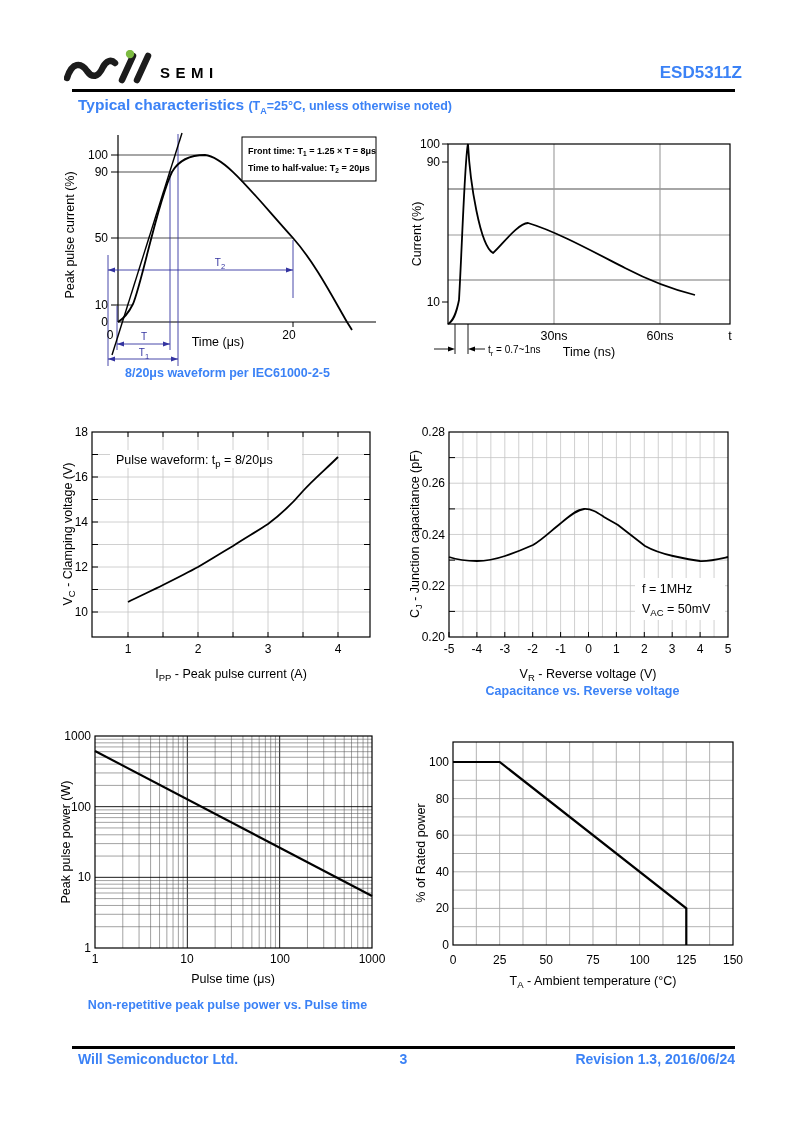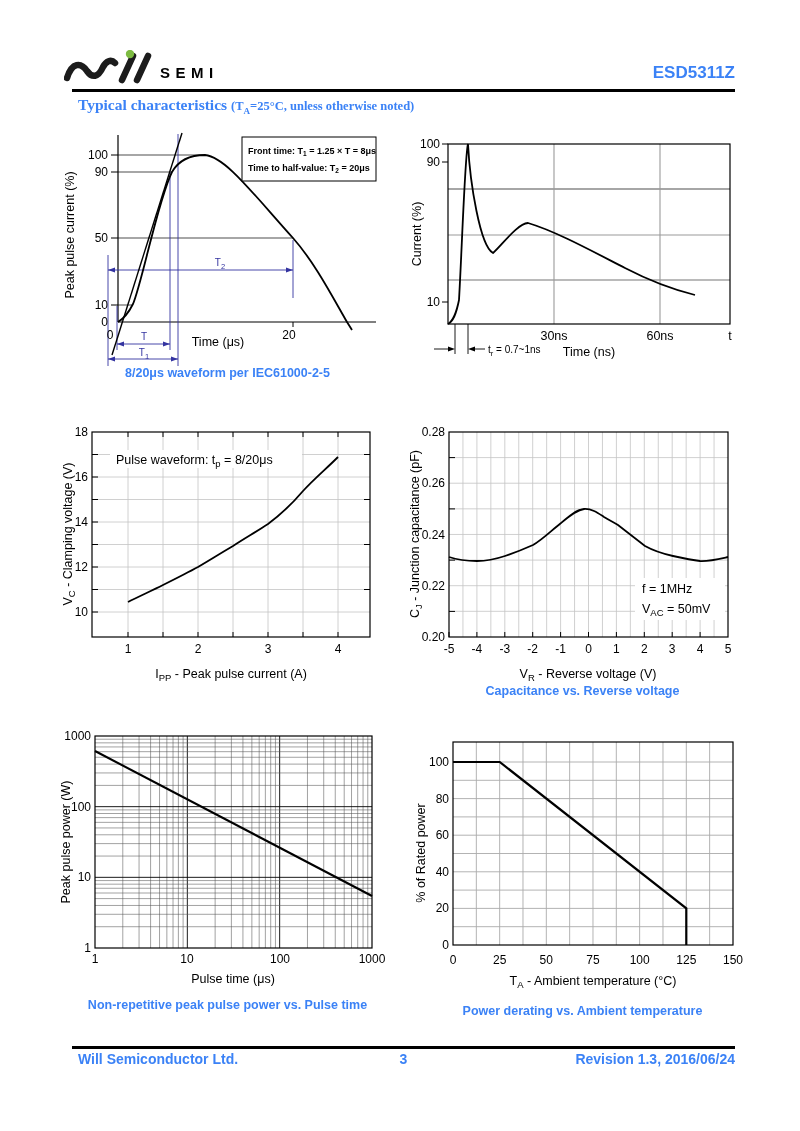--- a/index.html
+++ b/index.html
@@ -34,25 +34,25 @@
 <div class="page">
 
   <svg class="abs" style="left:64px;top:50px;" width="190" height="40" viewBox="0 0 190 40">
     <path d="M3,28 C8,12 17,12 23,21 C28,28 34,28 39,17 C42,11 47,9 51,13" fill="none" stroke="#1c1c1c" stroke-width="6.5" stroke-linecap="round"></path>
     <path d="M58,30 L69,6" stroke="#1c1c1c" stroke-width="6.5" stroke-linecap="round"></path>
     <path d="M73,30 L84,6" stroke="#1c1c1c" stroke-width="6.5" stroke-linecap="round"></path>
     <circle cx="66" cy="4" r="4.2" fill="#7DBB42"></circle>
     <text x="96" y="28" font-size="15" font-weight="bold" letter-spacing="5.5">SEMI</text>
   </svg>
 
-  <div class="part-number" style="right:65px;top:63px;padding-left:16px;">ESD5311Z</div>
+  <div class="part-number" style="right:58px;top:63px;padding-left:16px;">ESD5311Z</div>
 
   <div class="rule" style="left:72px;top:89px;width:663px;"></div>
 
-  <div class="title" style="left:78px;top:96px;font-family:Liberation Serif, serif;">
+  <div class="title" style="left:78px;top:96px;">
     <span class="main">Typical characteristics</span>
     <span class="note"><span>(T</span><sub>A</sub><span>=25°C, unless otherwise noted)</span></span>
   </div>
 
   <svg class="abs" style="left:60px;top:128px;" width="335" height="267" viewBox="0 0 335 267">
 
     <g>
       <line class="ref" x1="58" y1="27" x2="145" y2="27"></line>
       <line class="ref" x1="58" y1="44" x2="112" y2="44"></line>
       <line class="ref" x1="58" y1="110" x2="233" y2="110"></line>
@@ -405,20 +405,19 @@
       <text class="tk" x="94.7" y="239" text-anchor="middle">25</text>
       <text class="tk" x="141.3" y="239" text-anchor="middle">50</text>
       <text class="tk" x="188" y="239" text-anchor="middle">75</text>
       <text class="tk" x="234.7" y="239" text-anchor="middle">100</text>
       <text class="tk" x="281.3" y="239" text-anchor="middle">125</text>
       <text class="tk" x="328" y="239" text-anchor="middle">150</text>
     </g>
     <text class="al" x="188" y="260" text-anchor="middle"><tspan>T</tspan><tspan dy="3" font-size="9.5">A</tspan><tspan dy="-3"> - Ambient temperature (°C)</tspan></text>
     <text class="al" transform="translate(20 128) rotate(-90)" text-anchor="middle">% of Rated power</text>
   </svg>
-  <div class="caption" style="left:405px;top:1004px;width:355px;">Power derating vs. Ambient temperature</div>
 
   <div class="rule" style="left:72px;top:1046px;width:663px;"></div>
   <div class="footer-text" style="left:78px;top:1051px;">Will Semiconductor Ltd.</div>
   <div class="footer-text" style="left:72px;top:1051px;width:663px;text-align:center;">3</div>
   <div class="footer-text" style="right:65px;top:1051px;">Revision 1.3, 2016/06/24</div>
 
 </div>
 
 </body></html>

